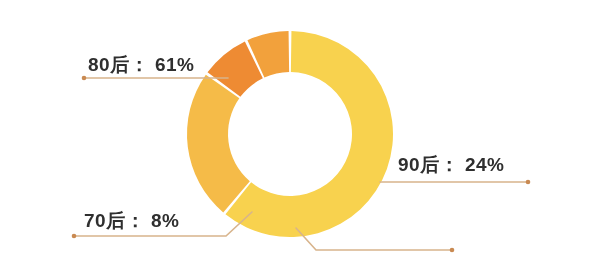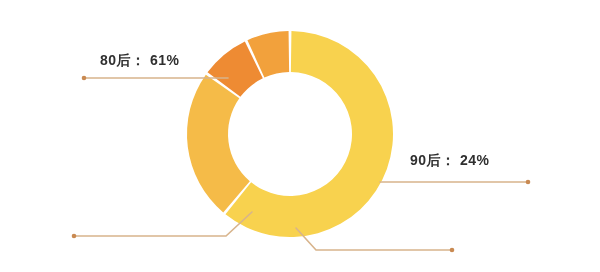--- a/index.html
+++ b/index.html
@@ -23,25 +23,24 @@
     top: 0;
     left: 0;
     width: 600px;
     height: 272px;
     display: block;
   }
   .slice-label {
     position: absolute;
     white-space: nowrap;
     color: #2f2f2f;
-    font-size: 14px;
+    font-size: 19px;
     font-weight: 700;
     letter-spacing: 0.5px;
     font-family: "Liberation Sans", "DejaVu Sans", sans-serif;
-    margin-left: 12px;
   }
   #label-80 { left: 88px;  top: 52px; }
   #label-90 { left: 398px; top: 152px; }
   #label-70 { left: 84px;  top: 208px; }
   #label-60 { left: 355px; top: 222px; }
 </style>
 </head>
 <body>
 
 <div id="chart-root">
@@ -72,15 +71,16 @@
 
       <path d="M 296 228 L 316 250 L 452 250"></path>
       <circle cx="452" cy="250" r="2.3" fill="#C98A52" stroke="none"></circle>
     </g>
   </svg>
 
   <div class="slice-label" id="label-80">80后： 61%</div>
 
   <div class="slice-label" id="label-90">90后： 24%</div>
 
+  <div class="slice-label" id="label-70">70后： 8%</div>
 
 
 </div>
 
 </body></html>

